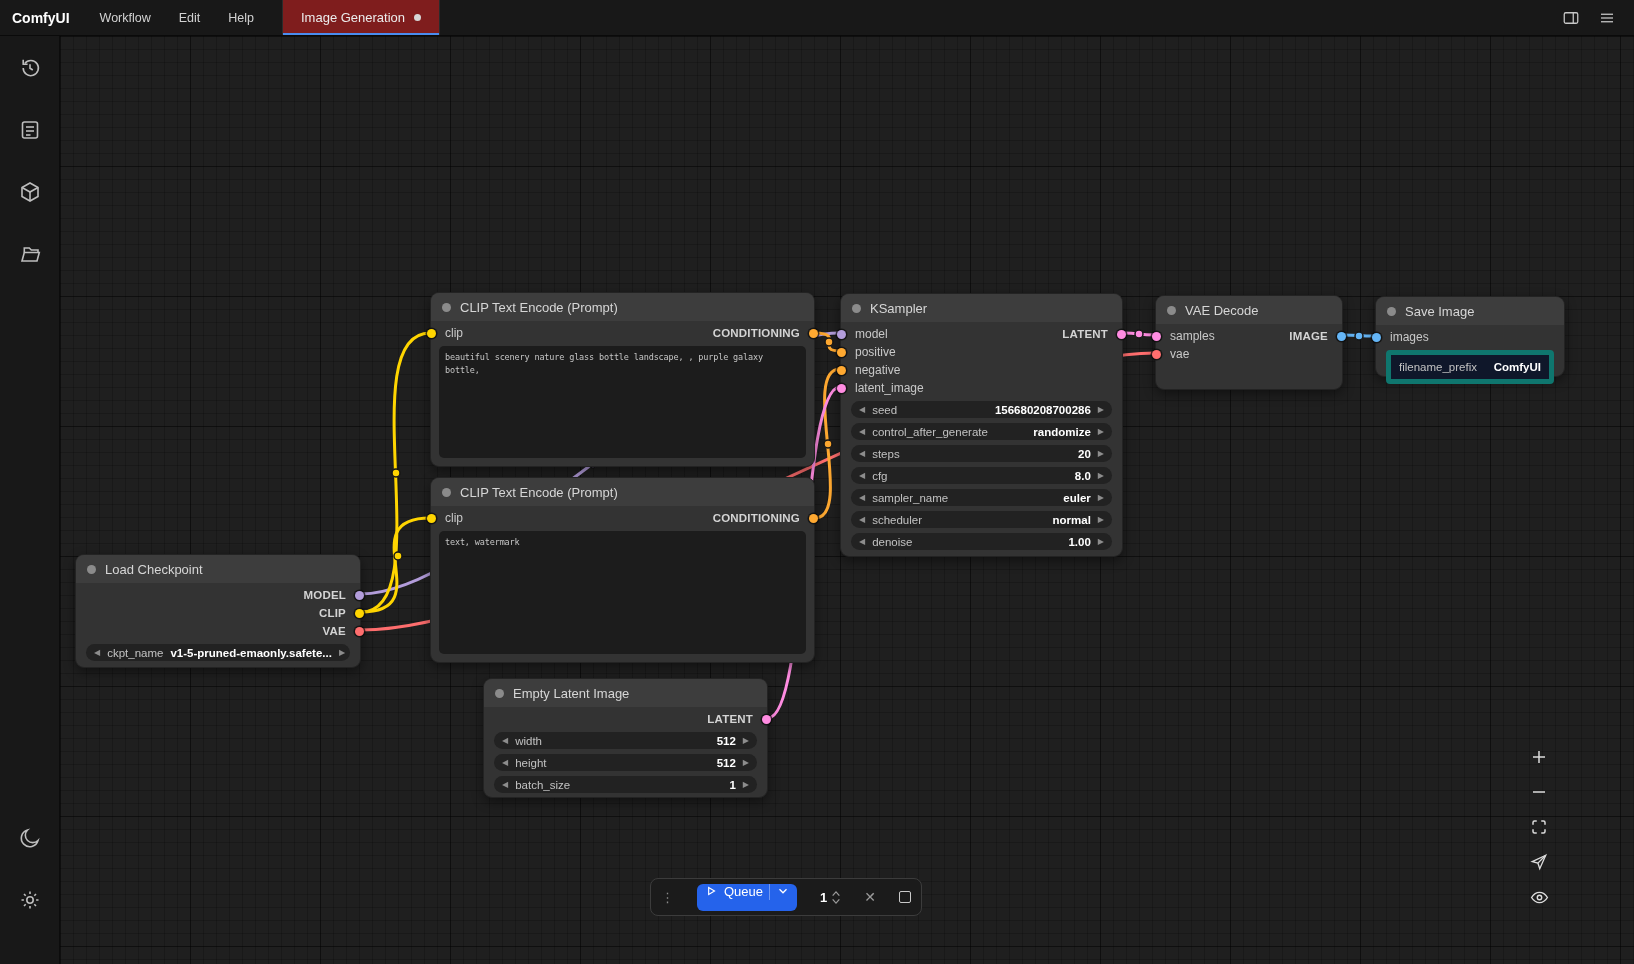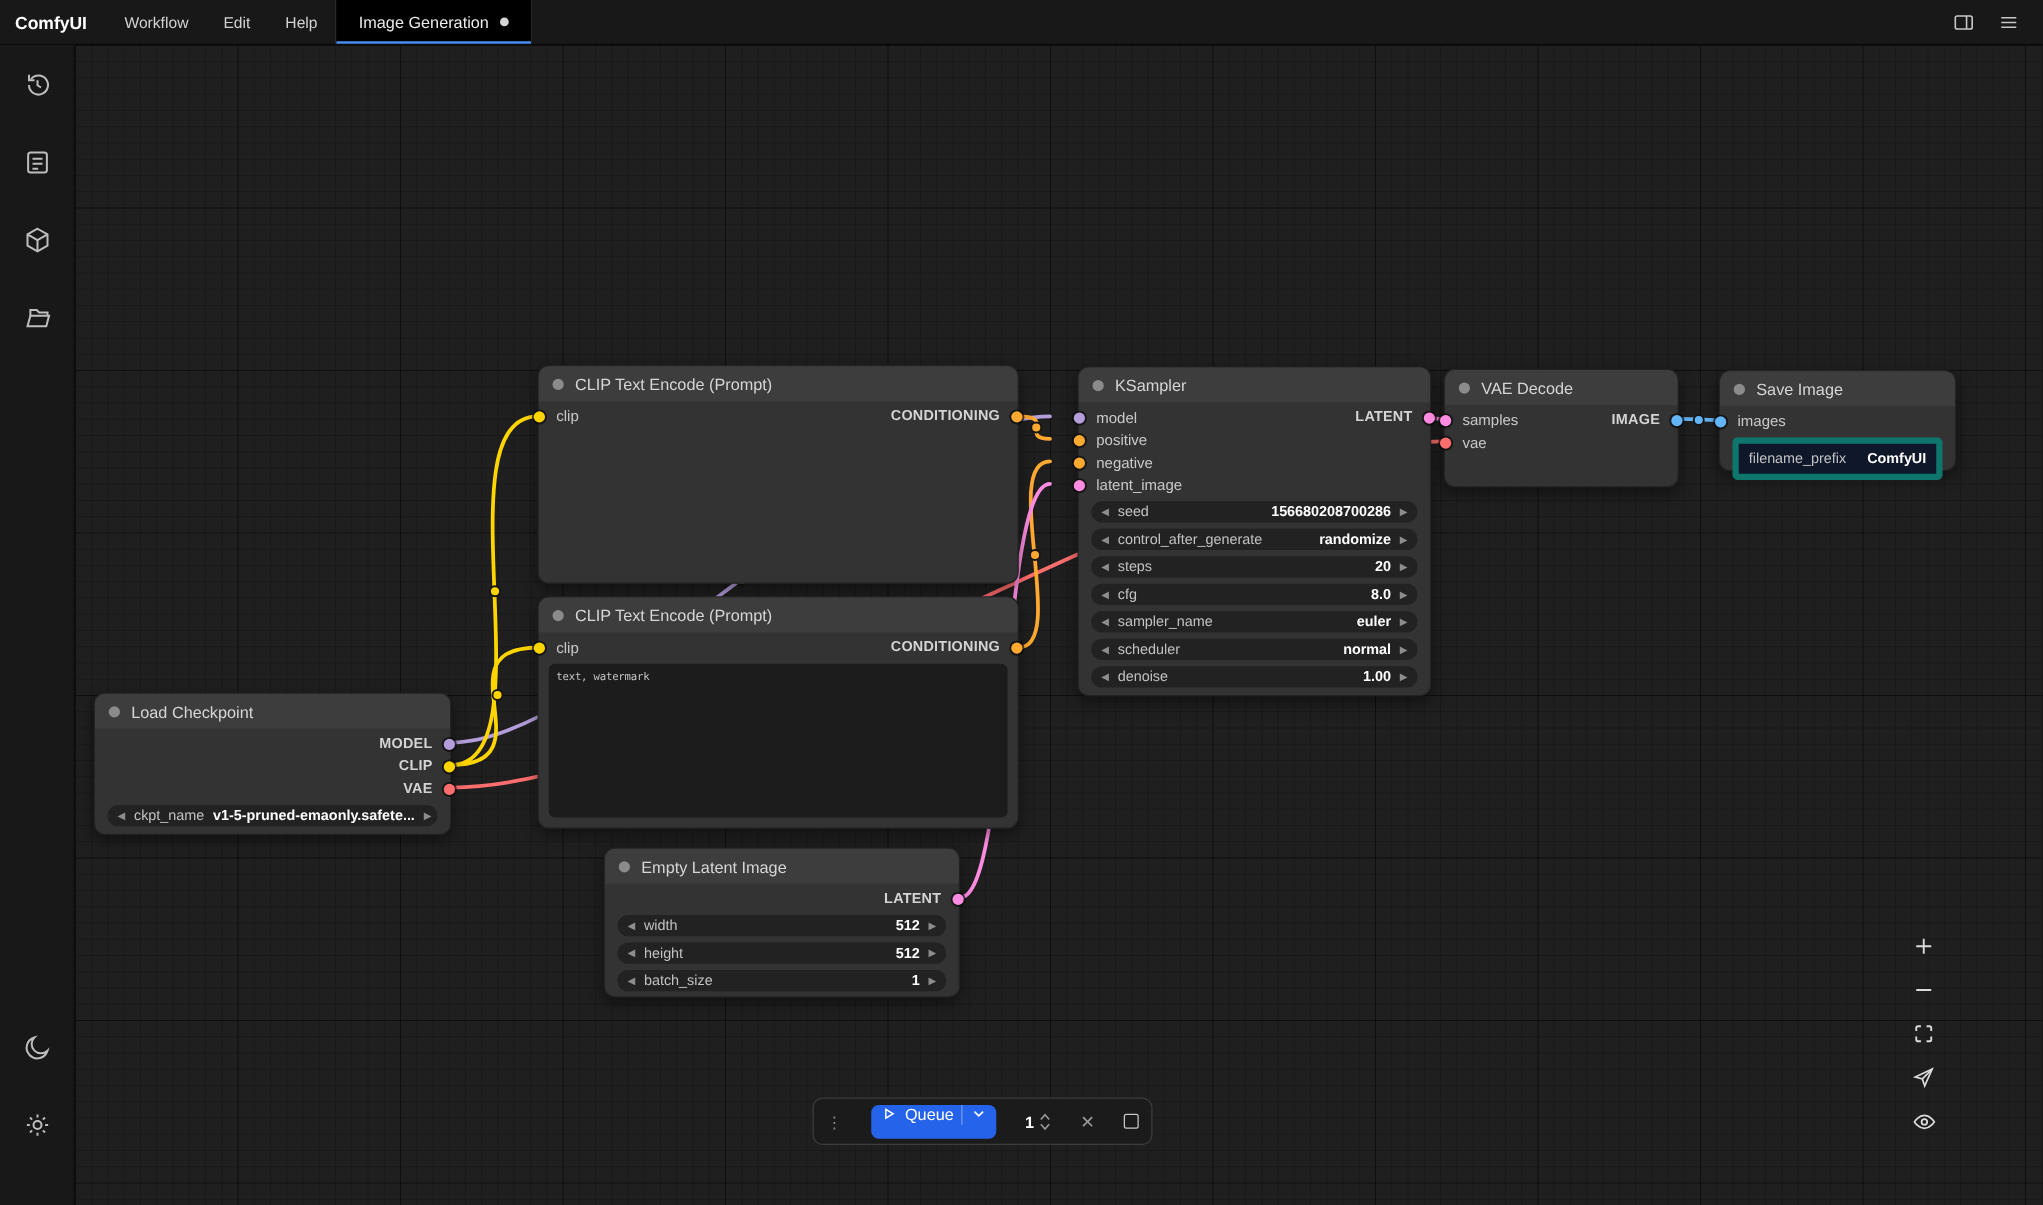--- a/index.html
+++ b/index.html
@@ -5,22 +5,22 @@
   * { box-sizing: border-box; margin: 0; padding: 0; }
   html,body { width:1634px; height:964px; overflow:hidden; background:#181818;
     font-family:"Liberation Sans", sans-serif; user-select:none; }
 
   
   .topbar { position:absolute; left:0; top:0; width:1634px; height:36px;
     background:#181818; border-bottom:1px solid #0a0a0a; display:flex; align-items:stretch; z-index:30; }
   .logo { display:flex; align-items:center; padding:0 16px 0 12px; font-size:14px; font-weight:bold; color:#ffffff; }
   .menus { display:flex; align-items:stretch; }
   .menu-item { display:flex; align-items:center; padding:0 14px; font-size:12.5px; color:#d2d2d2; cursor:default; }
-  .tab { display:flex; align-items:center; gap:9px; padding:0 18px;
-    background:#000000; border-left:1px solid #2b2b2b; border-right:1px solid #2b2b2b;
+  .tab { display:flex; align-items:center; gap:9px; margin-left:14px; padding:0 18px;
+    background:#7f1d1d; border-left:1px solid #2b2b2b; border-right:1px solid #2b2b2b;
     box-shadow:inset 0 -2px 0 #4a8df0; }
   .tab-label { font-size:13px; color:#ececec; }
   .dirty-dot { width:7px; height:7px; border-radius:50%; background:#d6d6d6; }
   .topbar-right { margin-left:auto; display:flex; align-items:center; gap:6px; padding-right:12px; }
   .tb-icon-btn { width:30px; height:28px; display:grid; place-items:center; border-radius:5px; color:#c7c7c7; }
   .tb-icon-btn svg { stroke:#c7c7c7; }
 
   
   .sidebar { position:absolute; left:0; top:36px; width:60px; height:928px; background:#181818;
     border-right:1px solid #0c0c0c; display:flex; flex-direction:column; align-items:center;
@@ -237,20 +237,21 @@
       <span class="node-title">CLIP Text Encode (Prompt)</span>
     </div>
     <div class="slots">
       <div class="slot-row">
         <span class="port in p-clip"></span>
         <span class="in-label">clip</span>
         <span class="out-label">CONDITIONING</span>
         <span class="port out p-cond"></span>
       </div>
     </div>
+    <div class="prompt-box">beautiful scenery nature glass bottle landscape, , purple galaxy bottle,</div>
   </div>
 
   <div class="node" style="left:370px;top:441px;width:385px;height:186px">
     <div class="node-header">
       <span class="status-dot"></span>
       <span class="node-title">CLIP Text Encode (Prompt)</span>
     </div>
     <div class="slots">
       <div class="slot-row">
         <span class="port in p-clip"></span>
@@ -288,21 +289,21 @@
       </div>
       <div class="widget">
         <span class="w-arrow">◀</span>
         <span class="w-label">batch_size</span>
         <span class="w-value">1</span>
         <span class="w-arrow">▶</span>
       </div>
     </div>
   </div>
 
-  <div class="node" style="left:802px;top:257px;width:283px;height:264px">
+  <div class="node" style="left:780px;top:257px;width:283px;height:264px">
     <div class="node-header">
       <span class="status-dot"></span>
       <span class="node-title">KSampler</span>
     </div>
     <div class="slots">
       <div class="slot-row">
         <span class="port in p-model"></span>
         <span class="in-label">model</span>
         <span class="out-label">LATENT</span>
         <span class="port out p-latent"></span>

